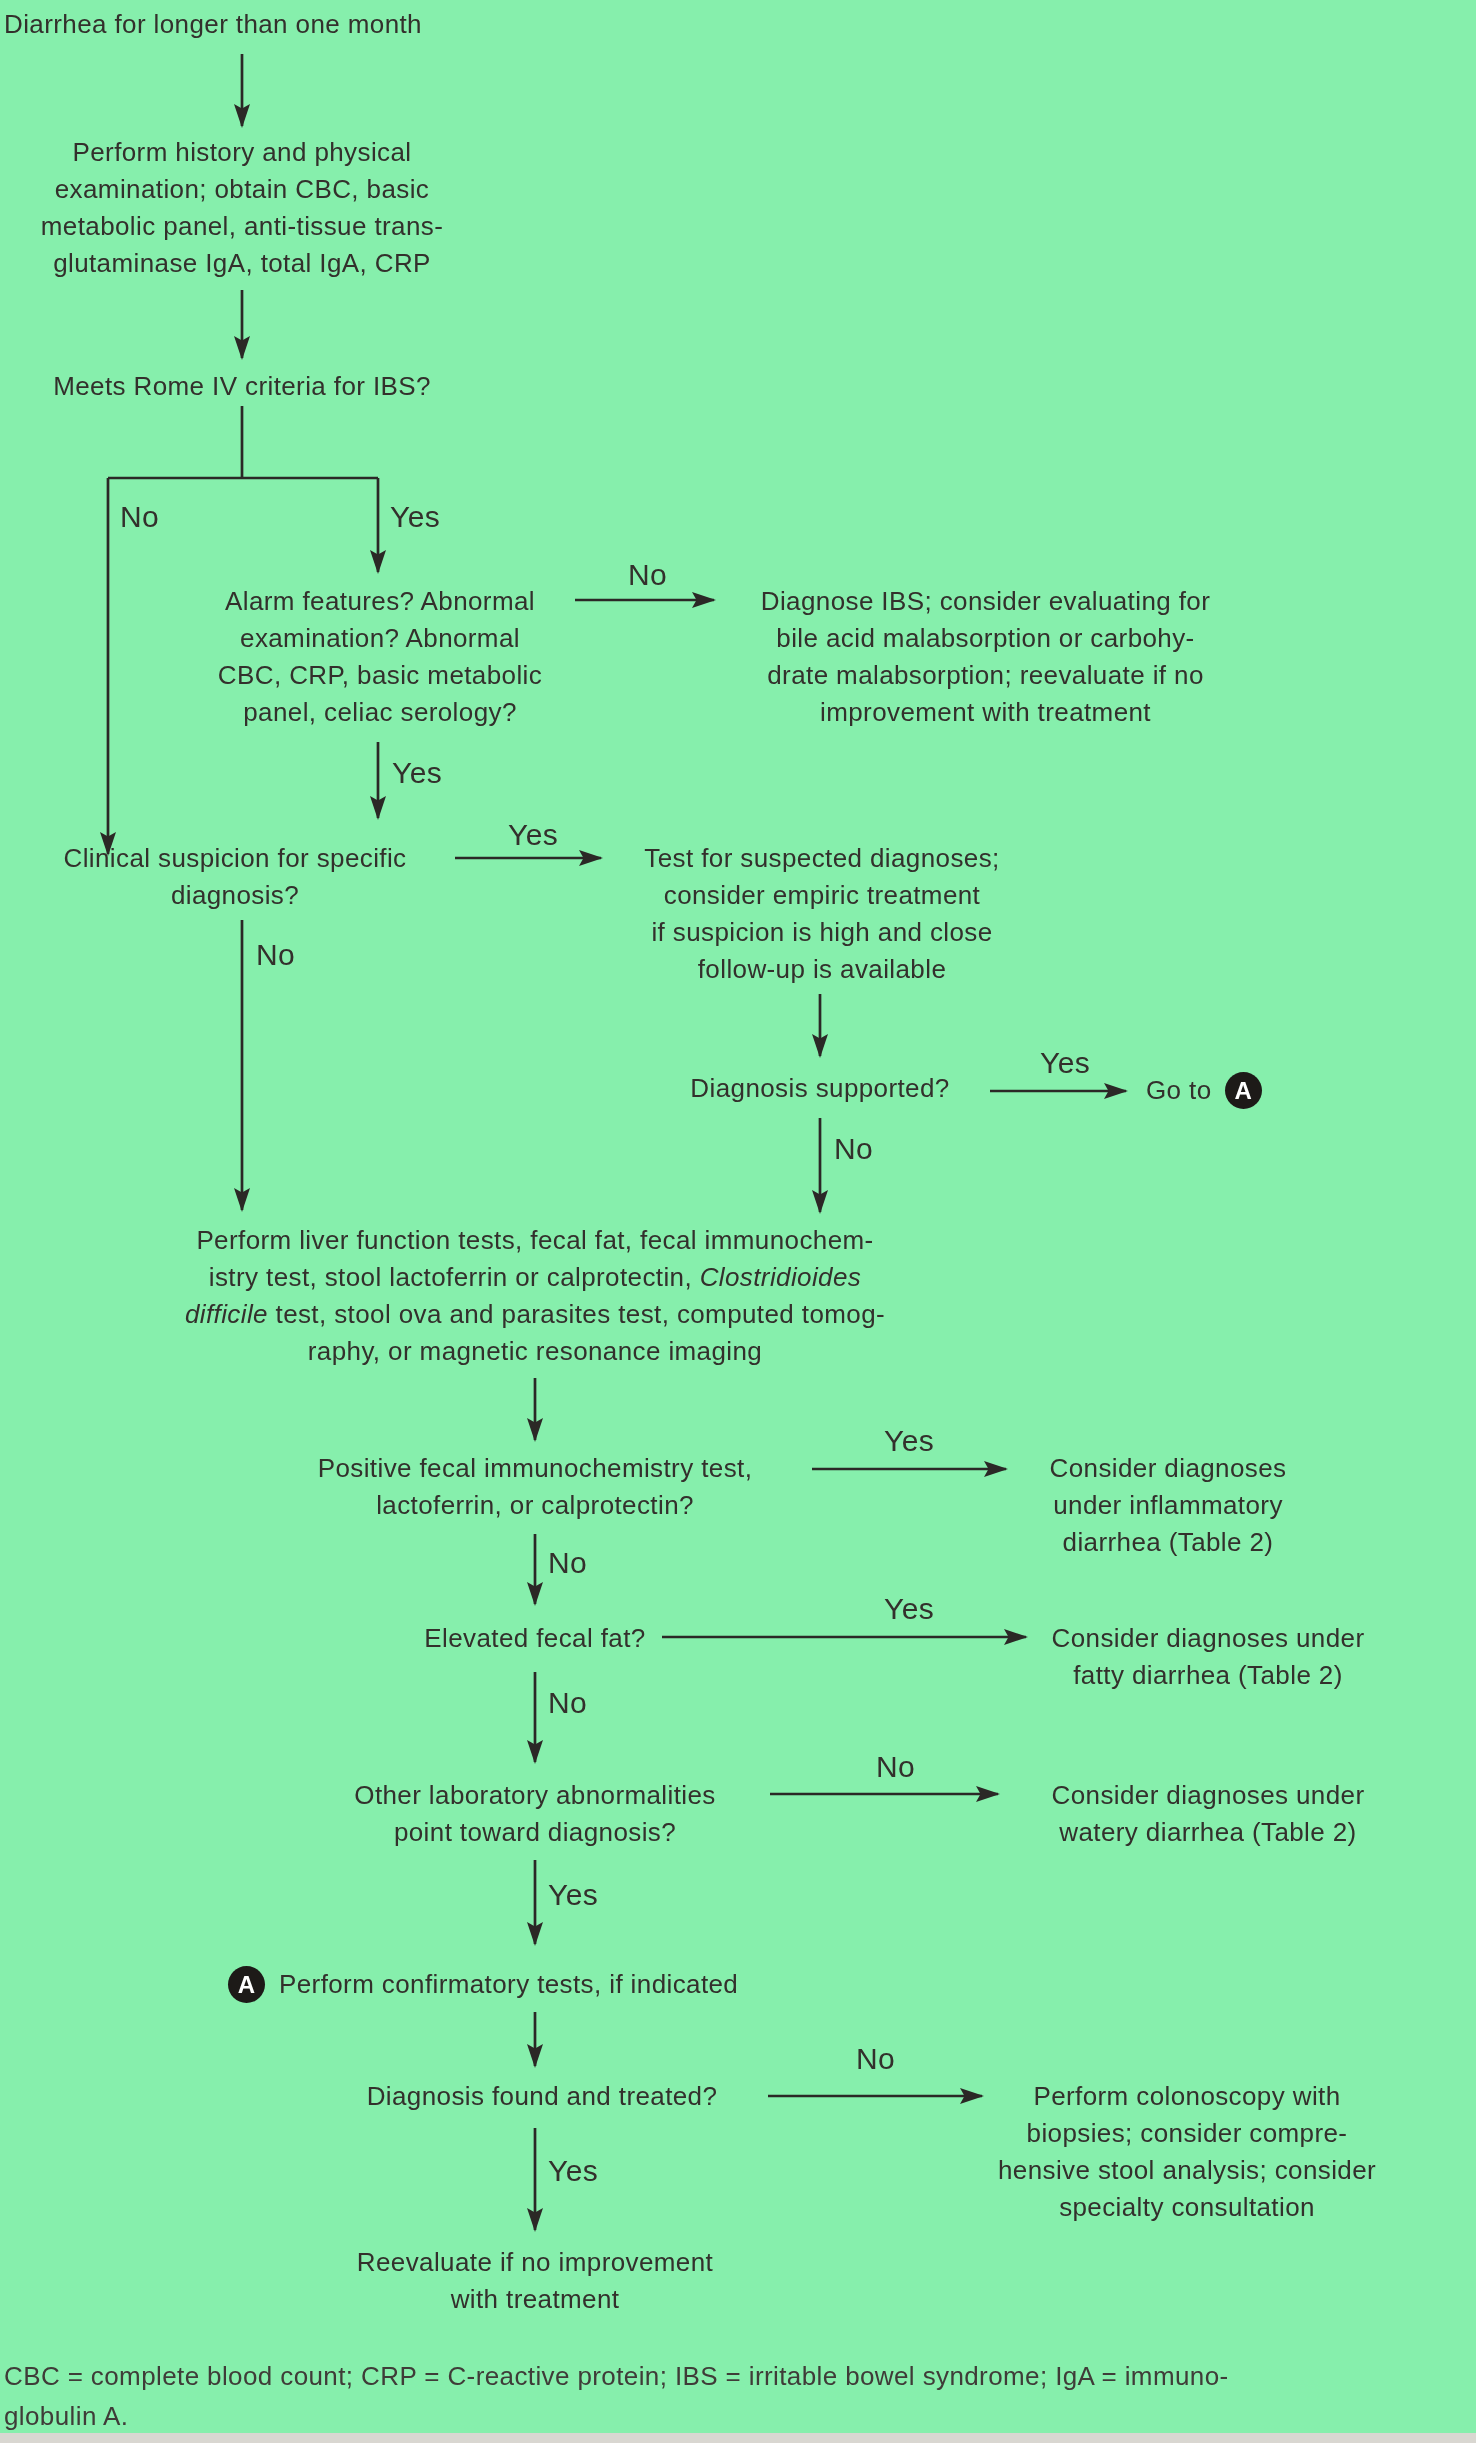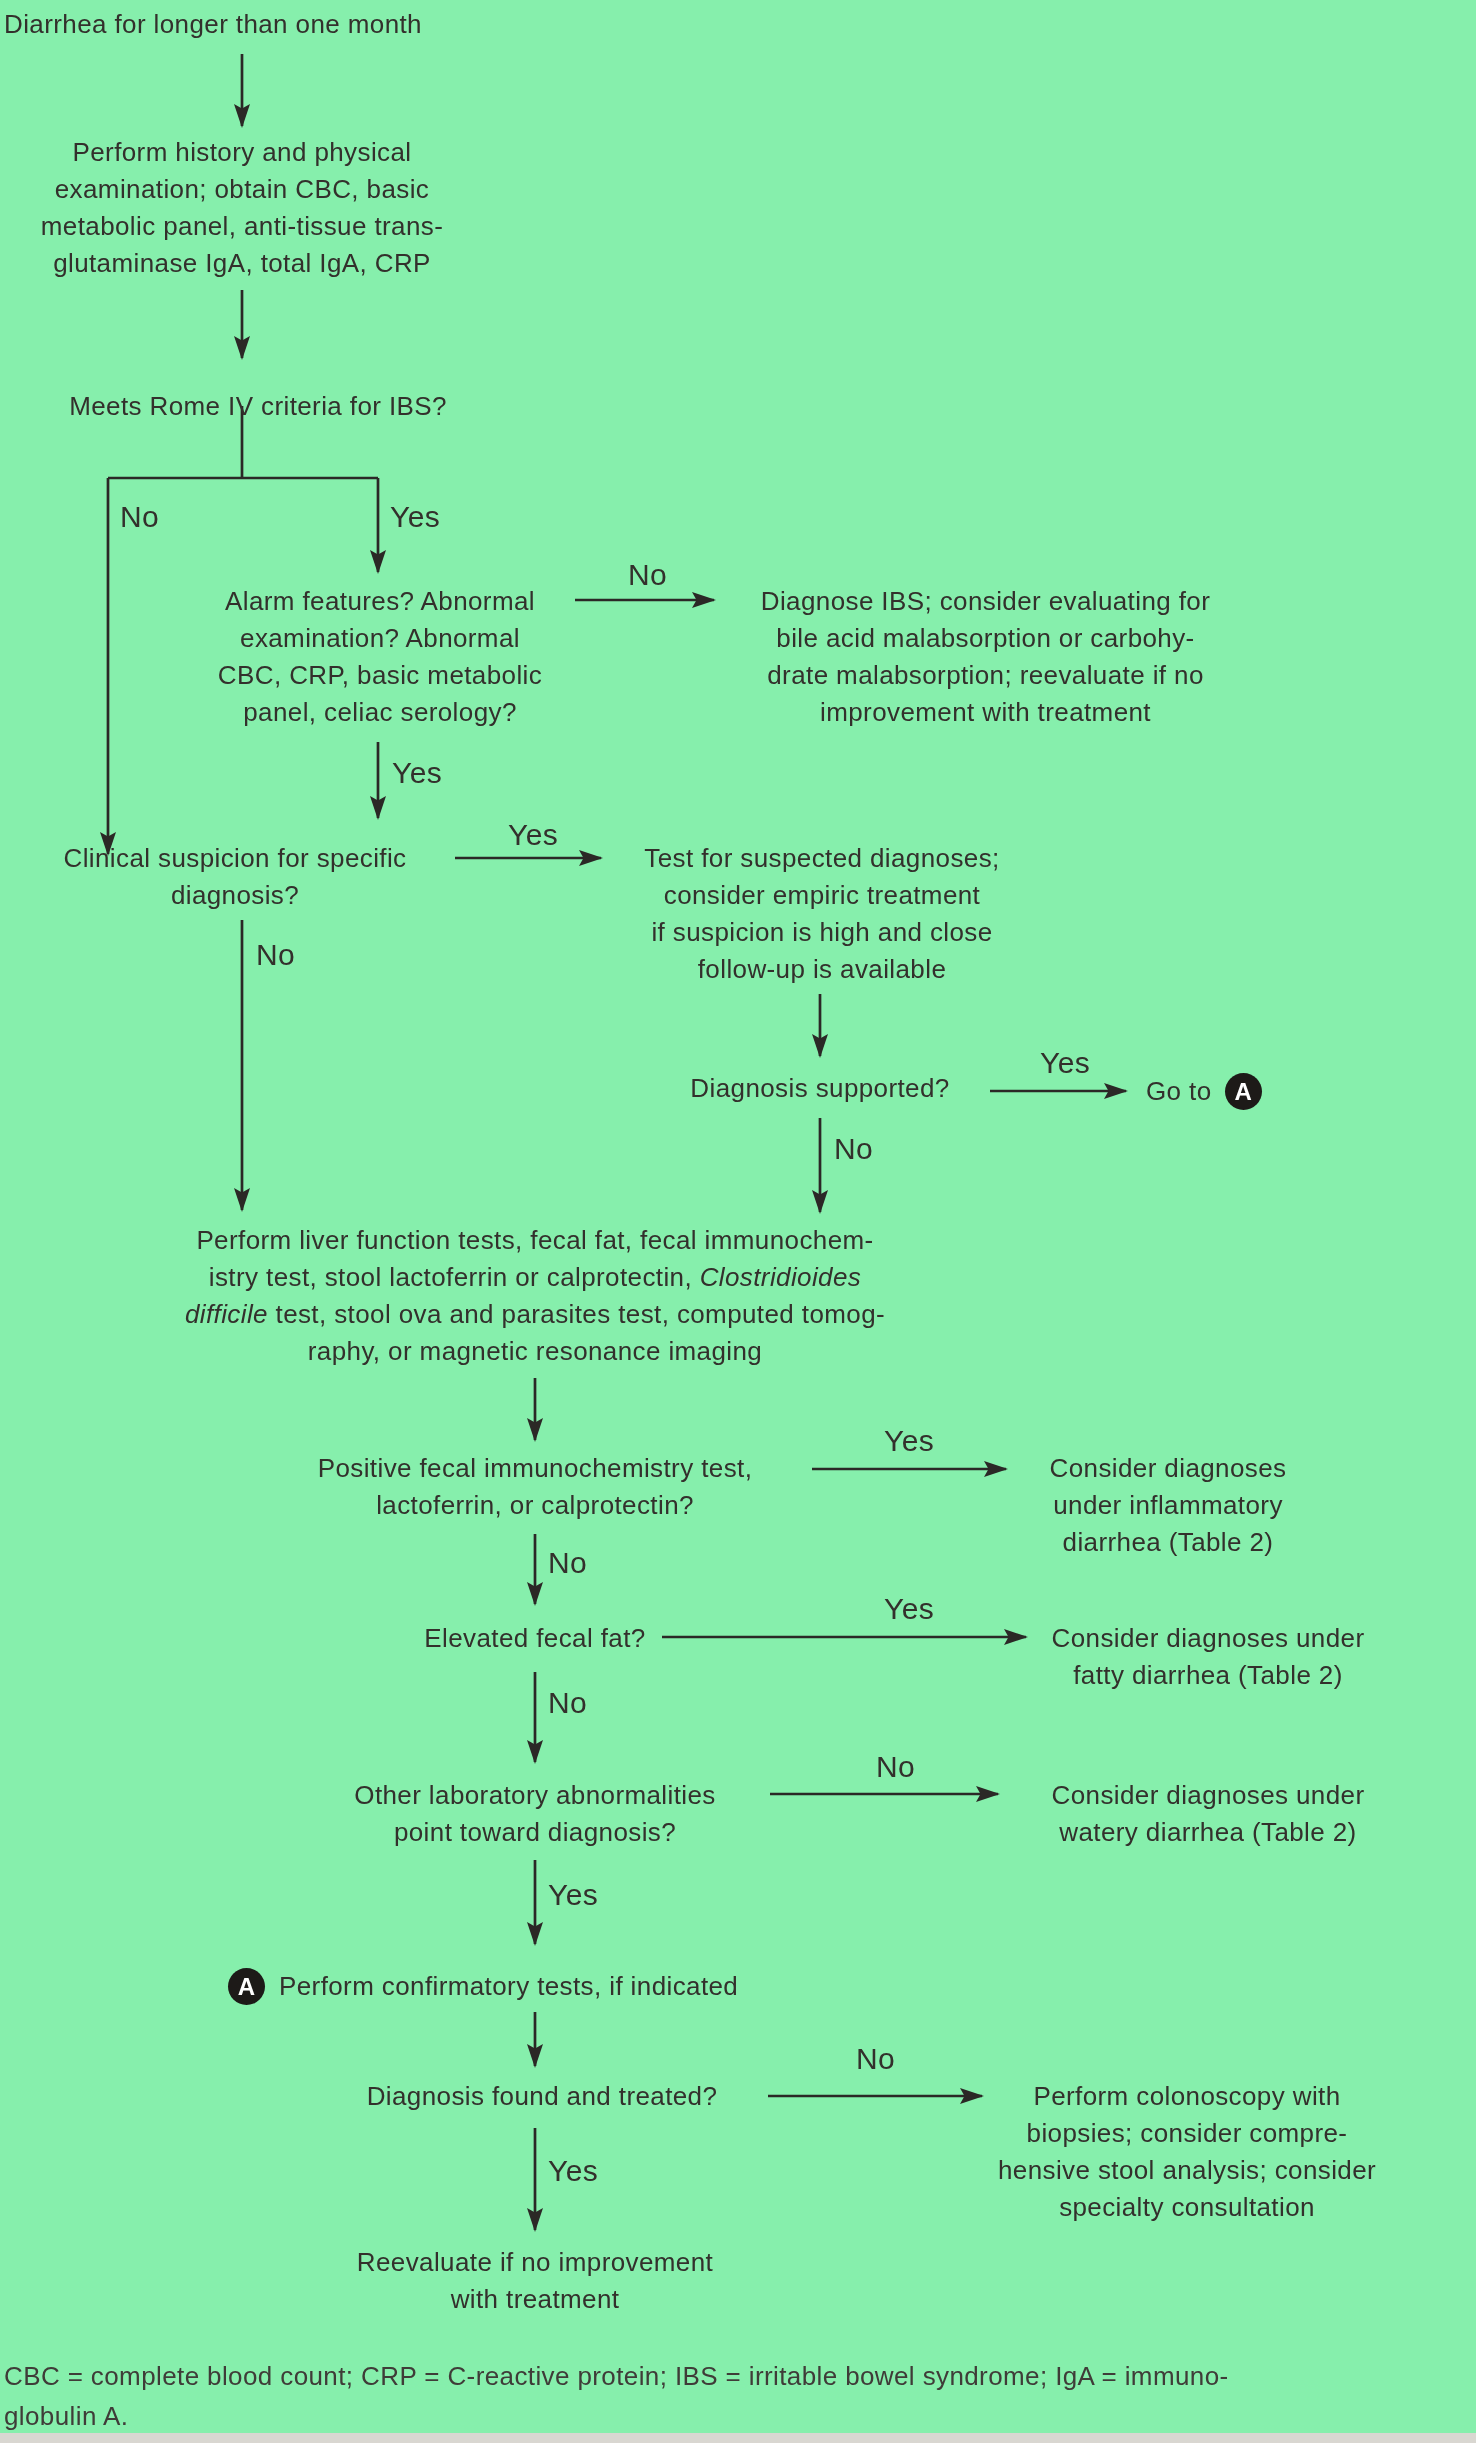--- a/index.html
+++ b/index.html
@@ -27,25 +27,25 @@
     line-height:30px;
     letter-spacing:0.015em;
   }
   .badge{
     width:37px;height:37px;border-radius:50%;
     background:#1d1a18;color:#ffffff;
     display:inline-flex;align-items:center;justify-content:center;
     font-size:24px;font-weight:bold;letter-spacing:0;
     flex:0 0 auto;
   }
-  .badge-row{display:flex;align-items:center;}
+  .badge-row{display:flex;align-items:flex-start;}
   
   #n-start{left:4px;top:6px;}
   #n-workup{left:0;top:134px;width:484px;}
-  #n-rome{left:0;top:388px;width:484px;margin-left:16px;}
+  #n-rome{left:0;top:368px;width:484px;}
   #n-alarm{left:180px;top:583px;width:400px;}
   #n-diagnose-ibs{left:728px;top:583px;width:515px;}
   #n-clinical{left:4px;top:840px;width:462px;}
   #n-test{left:612px;top:840px;width:420px;}
   #n-supported{left:620px;top:1070px;width:400px;}
   #n-goto{left:1146px;top:1072px;height:38px;gap:13px;}
   #n-lab{left:95px;top:1222px;width:880px;}
   #n-immuno{left:275px;top:1450px;width:520px;}
   #n-inflammatory{left:1018px;top:1450px;width:300px;}
   #n-fat{left:335px;top:1620px;width:400px;}

